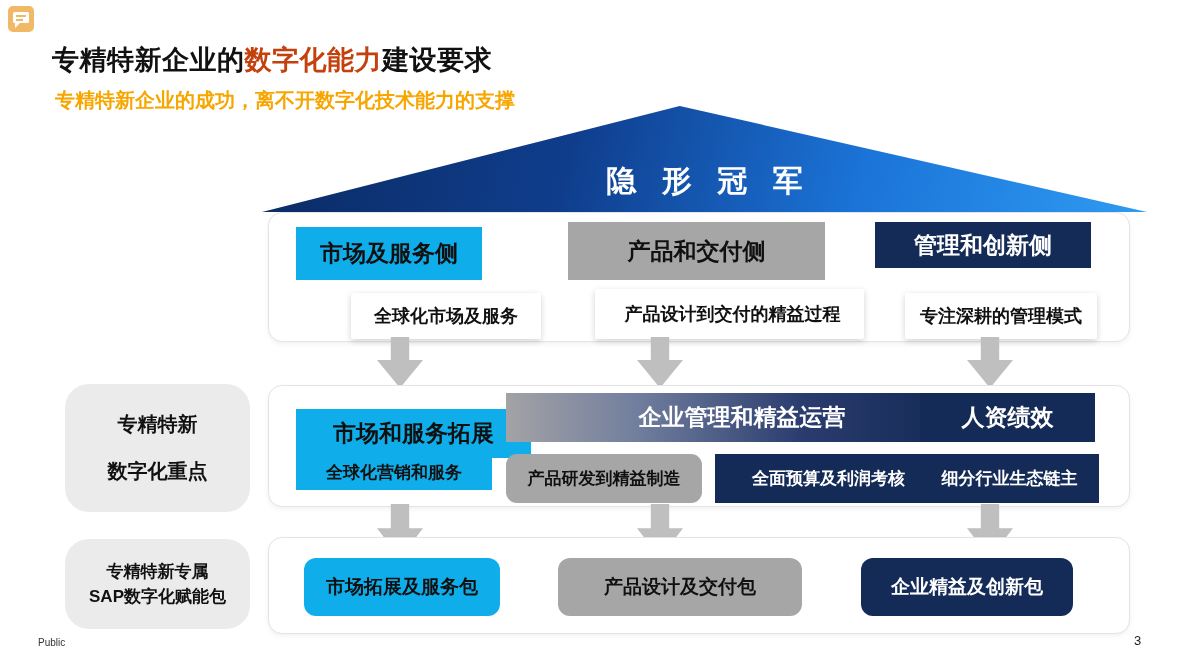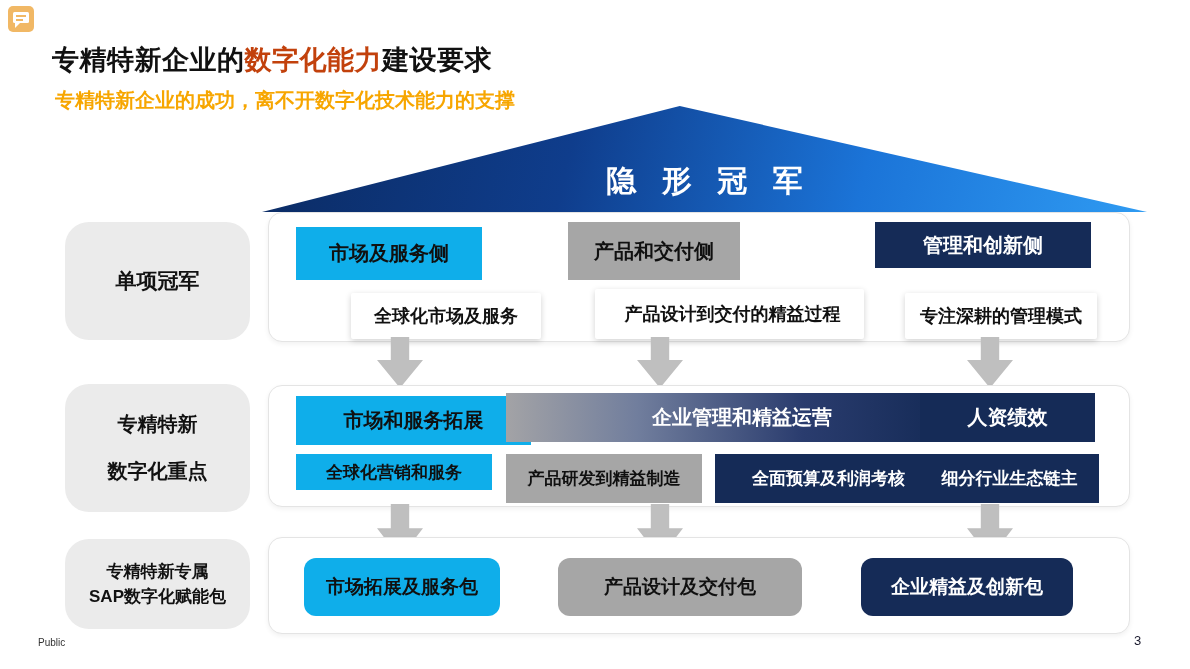--- a/index.html
+++ b/index.html
@@ -41,21 +41,21 @@
 
   
   .panel{position:absolute;left:268px;width:860px;background:#fff;
     border:1px solid #E4E4E4;border-radius:14px;box-shadow:0 2px 5px rgba(0,0,0,.06);}
   .panel1{top:212px;height:128px;}
   .panel2{top:385px;height:120px;}
   .panel3{top:537px;height:95px;}
 
   
   .box{position:absolute;display:flex;align-items:center;justify-content:center;
-    font-weight:700;font-size:20px;text-align:center;white-space:nowrap;}
+    font-weight:700;font-size:23px;text-align:center;white-space:nowrap;}
   .cyan{background:#0FAEEA;color:#101010;}
   .grayb{background:#A6A6A6;color:#101010;}
   .navy{background:#152B57;color:#ffffff;}
   .grad{background:linear-gradient(90deg,#A3A3A6 0%,#717E9D 30%,#2A3C6E 68%,#152B57 100%);
     color:#ffffff;padding-left:36px;}
   .white-tag{position:absolute;display:flex;align-items:center;justify-content:center;
     background:#fff;color:#111;font-weight:700;font-size:18px;white-space:nowrap;
     box-shadow:0 2px 6px rgba(0,0,0,.18);border-radius:2px;}
   .round{border-radius:12px;font-size:19px;}
 
@@ -79,51 +79,48 @@
     </div>
   </div>
 
   <div class="title"><span>专精特新企业的</span><span class="hl">数字化能力</span><span>建设要求</span></div>
   <div class="subtitle">专精特新企业的成功，离不开数字化技术能力的支撑</div>
 
   <div class="roof">
     <div class="roof-label">隐形冠军</div>
   </div>
 
-  <div class="side side1">
-    <span>单项冠军</span>
-  </div>
   <div class="side side3">
     <span>专精特新专属</span>
     <span>SAP数字化赋能包</span>
   </div>
   <div class="side side2">
     <span>专精特新</span>
     <span>数字化重点</span>
   </div>
 
   <div class="panel panel1">
     <div class="box cyan" style="left:27px;top:14px;width:186px;height:53px;">市场及服务侧</div>
-    <div class="box grayb" style="left:299px;top:9px;width:172px;height:58px;">产品和交付侧</div>
+    <div class="box grayb" style="left:299px;top:9px;width:257px;height:58px;">产品和交付侧</div>
     <div class="box navy" style="left:606px;top:9px;width:216px;height:46px;">管理和创新侧</div>
     <div class="white-tag" style="left:82px;top:80px;width:190px;height:46px;">全球化市场及服务</div>
     <div class="white-tag" style="left:326px;top:76px;width:263px;height:50px;padding-left:6px;">产品设计到交付的精益过程</div>
     <div class="white-tag" style="left:636px;top:80px;width:192px;height:46px;">专注深耕的管理模式</div>
   </div>
 
   <div class="arrow" style="left:377px;top:337px;"></div>
   <div class="arrow" style="left:637px;top:337px;"></div>
   <div class="arrow" style="left:967px;top:337px;"></div>
 
   <div class="panel panel2">
-    <div class="box cyan" style="left:27px;top:10px;width:235px;height:49px;">市场和服务拓展</div>
+    <div class="box cyan" style="left:27px;top:23px;width:235px;height:49px;">市场和服务拓展</div>
     <div class="box grad" style="left:237px;top:7px;width:400px;height:49px;">企业管理和精益运营</div>
     <div class="box navy" style="left:651px;top:7px;width:175px;height:49px;">人资绩效</div>
     <div class="box cyan" style="left:27px;top:68px;width:196px;height:36px;font-size:17px;">全球化营销和服务</div>
-    <div class="box grayb" style="left:237px;top:68px;width:196px;height:49px;font-size:17px;">产品研发到精益制造</div>
+    <div class="box grayb" style="left:237px;top:68px;width:196px;height:49px;font-size:17px;border-radius:11px;">产品研发到精益制造</div>
     <div class="box navy" style="left:446px;top:68px;width:227px;height:49px;font-size:17px;">全面预算及利润考核</div>
     <div class="box navy" style="left:651px;top:68px;width:179px;height:49px;font-size:17px;">细分行业生态链主</div>
   </div>
 
   <div class="arrow" style="left:377px;top:504px;height:54px;"></div>
   <div class="arrow" style="left:637px;top:504px;height:54px;"></div>
   <div class="arrow" style="left:967px;top:504px;height:54px;"></div>
 
   <div class="panel panel3">
     <div class="box cyan round" style="left:35px;top:20px;width:196px;height:58px;">市场拓展及服务包</div>

